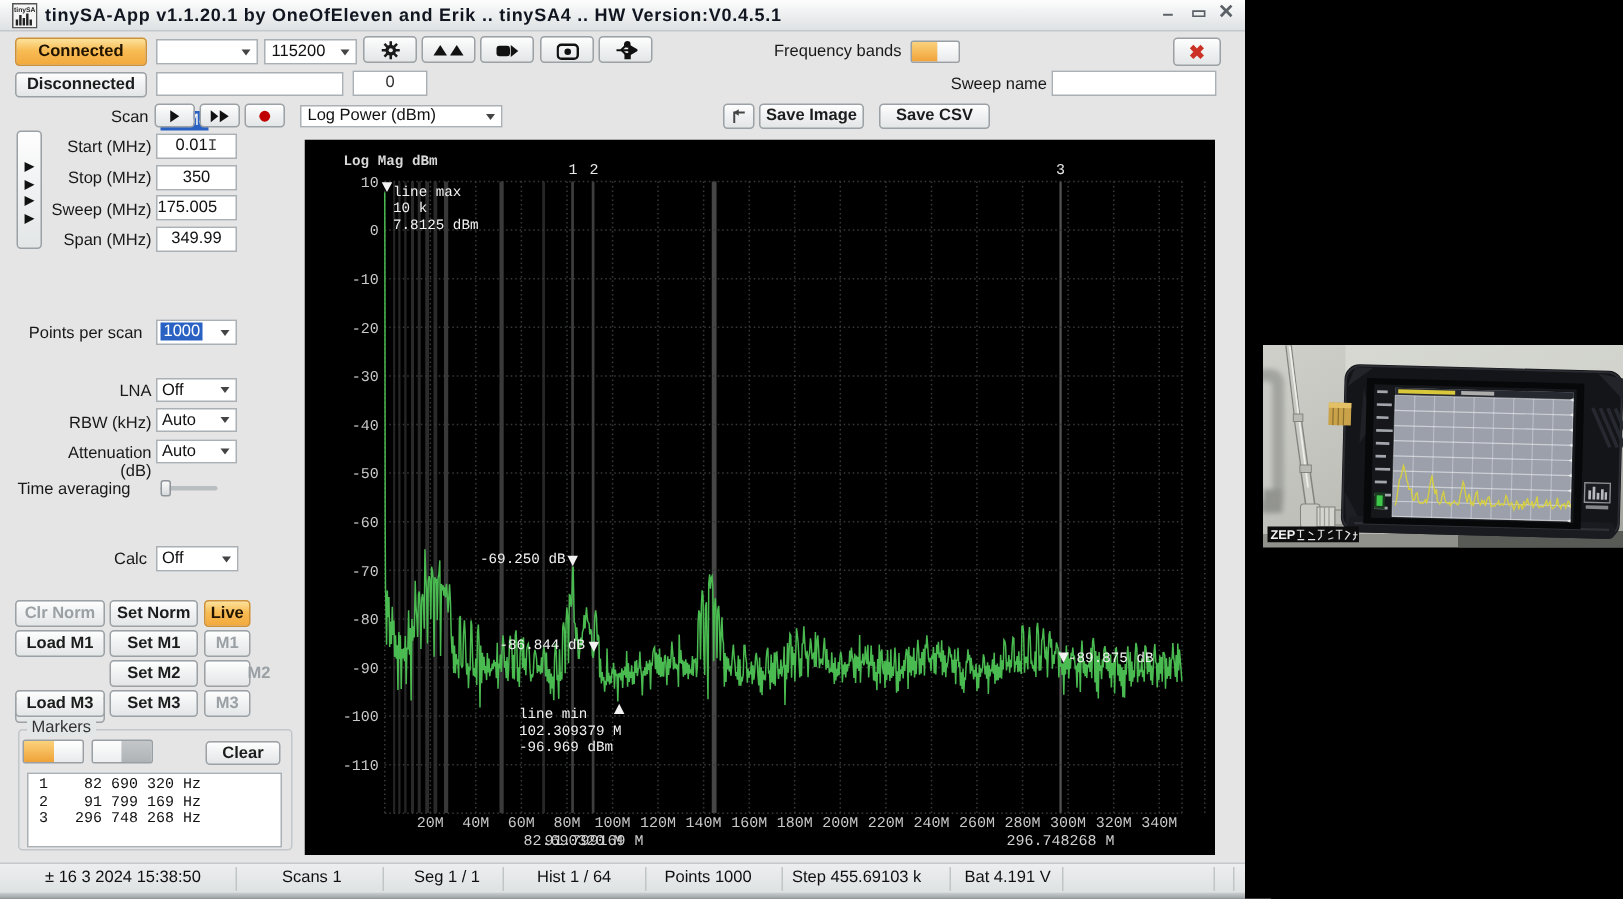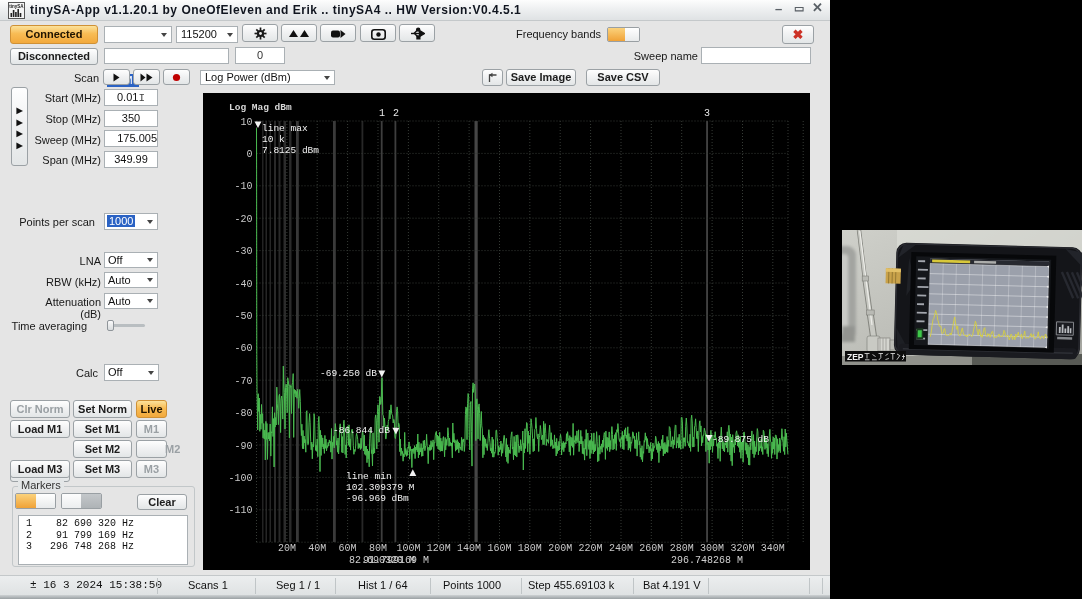--- a/index.html
+++ b/index.html
@@ -144,21 +144,21 @@
   <div class="btn" style="left:586px;top:69px;width:74px;height:17px;line-height:15px;">Save CSV</div>
 
   <div class="btn" style="left:11px;top:87px;width:17px;height:79px;">
     <div style="font-size:8px;color:#111;line-height:11.5px;margin-top:17px;">▶<br>▶<br>▶<br>▶</div>
     </div>
   <div class="lbl" style="left:20px;top:92px;width:81px;">Start (MHz)</div>
   <div class="fld" style="left:104px;top:89px;width:54px;height:17px;text-align:center;line-height:15px;">0.01<span style="font-family:'Liberation Mono';color:#444">I</span></div>
   <div class="lbl" style="left:20px;top:113px;width:81px;">Stop (MHz)</div>
   <div class="fld" style="left:104px;top:110px;width:54px;height:17px;text-align:center;line-height:15px;">350</div>
   <div class="lbl" style="left:20px;top:134px;width:81px;">Sweep (MHz)</div>
-  <div class="fld" style="left:104px;top:130px;width:54px;height:17px;text-align:right;line-height:15px;">175.005</div>
+  <div class="fld" style="left:104px;top:130px;width:54px;height:17px;text-align:left;line-height:15px;">175.005</div>
   <div class="lbl" style="left:20px;top:154px;width:81px;">Span (MHz)</div>
   <div class="fld" style="left:104px;top:151px;width:54px;height:17px;text-align:center;line-height:15px;">349.99</div>
 
   <div class="lbl" style="left:14px;top:216px;width:81px;">Points per scan</div>
   <div class="cmb" style="left:104px;top:213px;width:54px;height:17px;line-height:15px;"><span class="sel" style="margin-left:2px;padding:0 2px;">1000</span><i class="ar"></i></div>
 
   <div class="lbl" style="left:20px;top:255px;width:81px;">LNA</div>
   <div class="cmb" style="left:104px;top:252px;width:54px;height:16px;line-height:14px;"><span style="margin-left:3px">Off</span><i class="ar"></i></div>
   <div class="lbl" style="left:20px;top:276px;width:81px;">RBW (kHz)</div>
   <div class="cmb" style="left:104px;top:272px;width:54px;height:16px;line-height:14px;"><span style="margin-left:3px">Auto</span><i class="ar"></i></div>
@@ -194,21 +194,21 @@
   <div class="tog" style="left:61px;top:493px;width:41px;height:16px;">
     <i style="width:20px;background:linear-gradient(#fdfdfd,#eceeef)"></i>
     <i style="width:21px;background:linear-gradient(#c3c7ca,#aeb3b6)"></i>
     </div>
   <div class="btn" style="left:137px;top:494px;width:50px;height:16px;line-height:14px;">Clear</div>
   <div class="fld mono" style="left:18px;top:515px;width:170px;height:50px;font-size:10px;line-height:11.5px;padding:2px 0 0 7px;white-space:pre;">1    82 690 320 Hz
 2    91 799 169 Hz
 3   296 748 268 Hz</div>
 
   <div class="abs" id="status">
-    <span style="left:30px;font-family:Liberation Mono, monospace;">± 16 3 2024 15:38:50</span>
+    <span style="left:30px;">± 16 3 2024 15:38:50</span>
     <span style="left:188px;">Scans 1</span>
     <span style="left:276px;">Seg 1 / 1</span>
     <span style="left:358px;">Hist 1 / 64</span>
     <span style="left:443px;">Points 1000</span>
     <span style="left:528px;">Step 455.69103 k</span>
     <span style="left:643px;">Bat 4.191 V</span>
     <i style="left:157px"></i>
       <i style="left:255px"></i>
       <i style="left:335px"></i>
     <i style="left:430px"></i>

